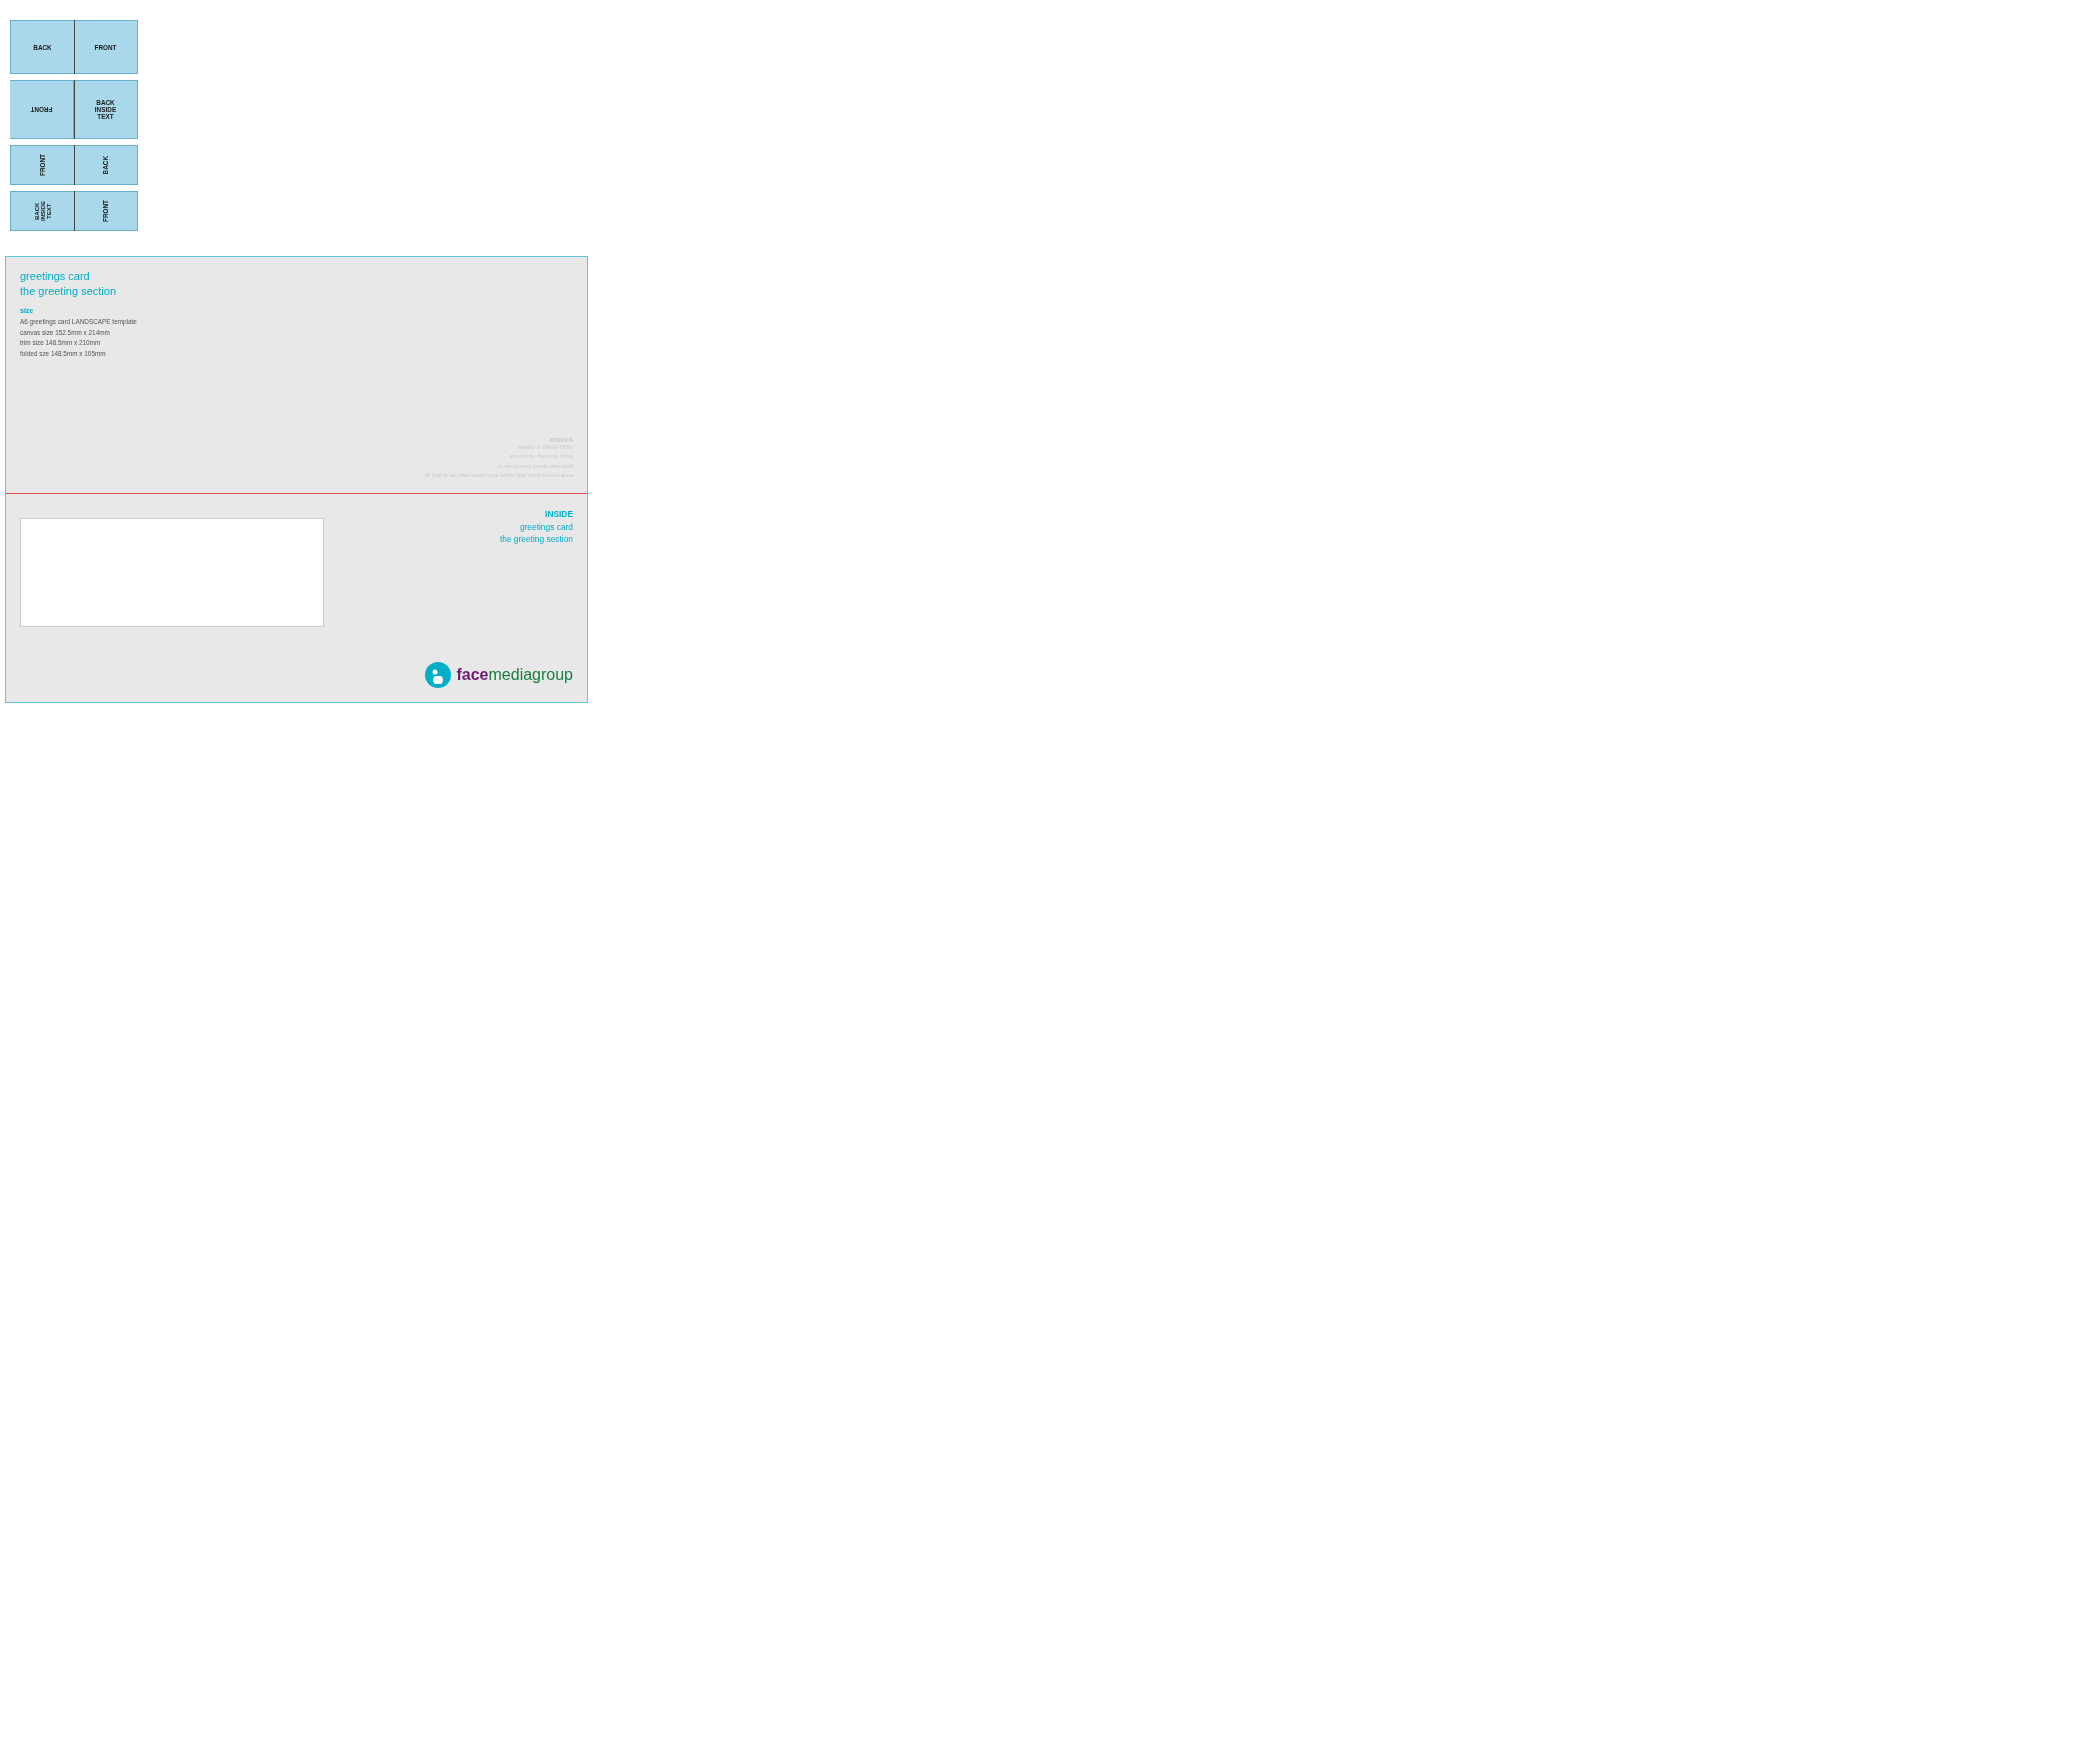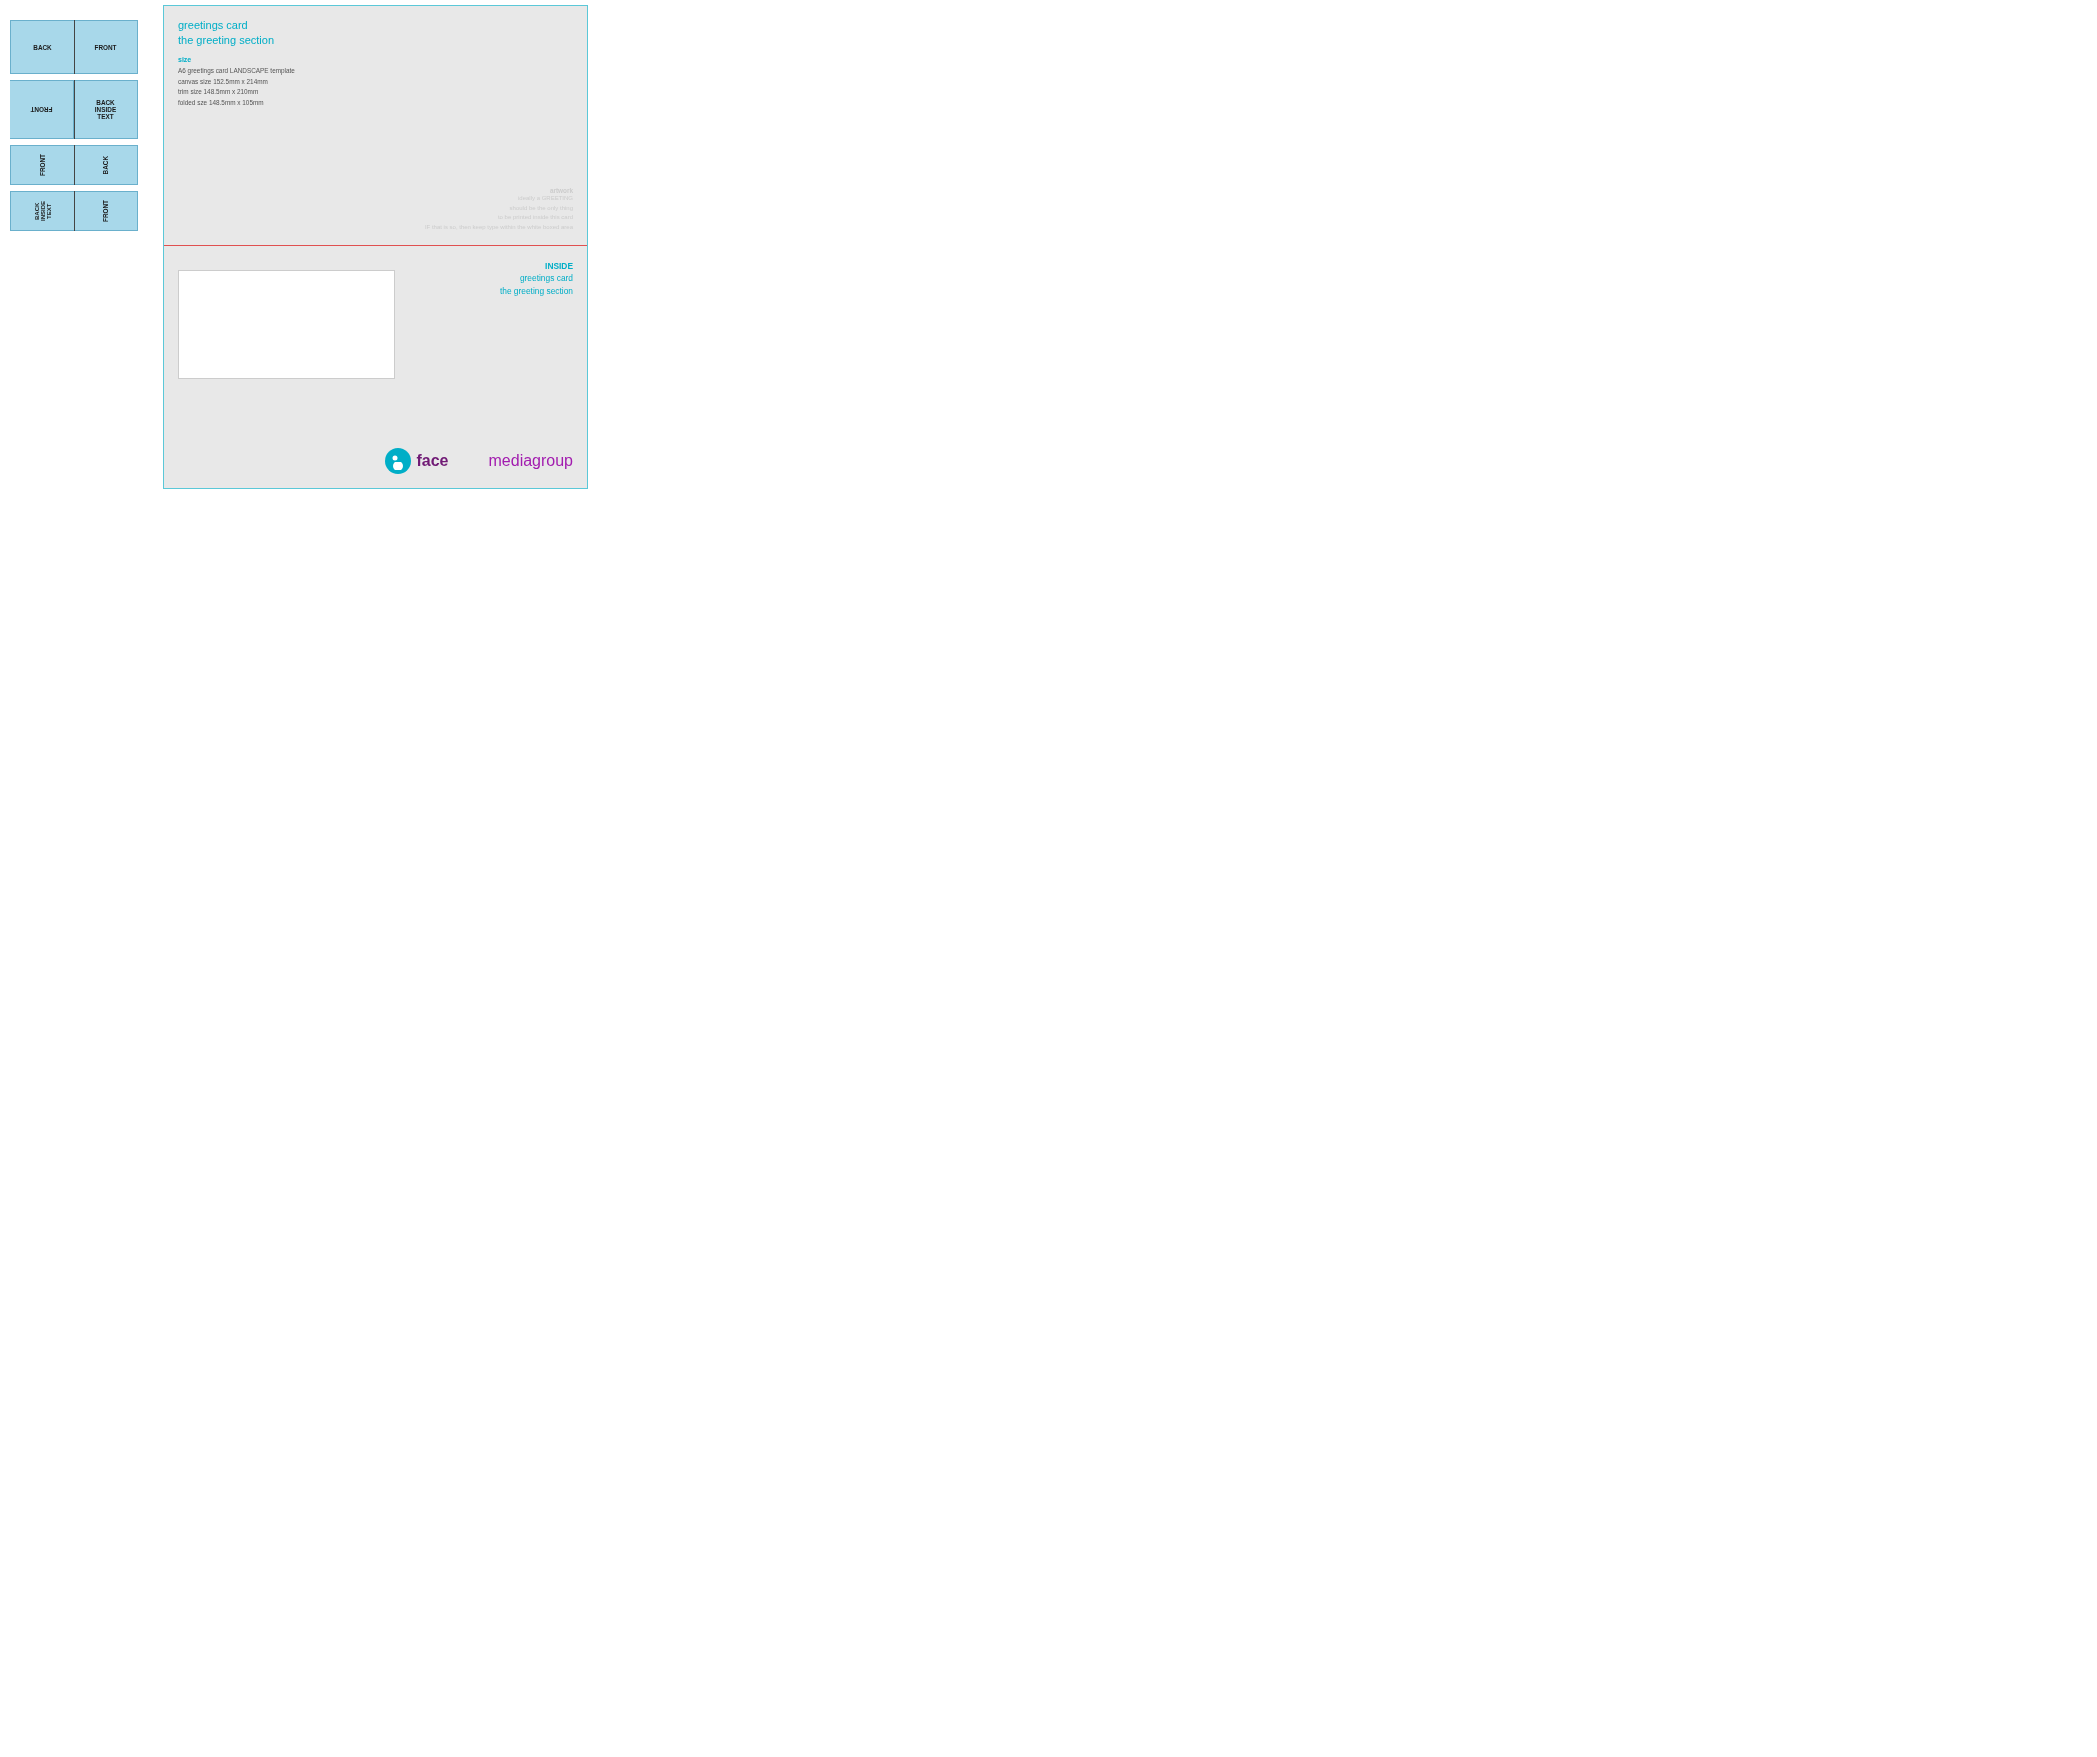--- a/index.html
+++ b/index.html
@@ -7,20 +7,21 @@
       background: #fff;
       font-family: Arial, Helvetica, sans-serif;
       width: 593px;
       min-height: 494px;
     }
 
     .page-wrapper {
       display: flex;
       width: 100%;
       min-height: 494px;
+      flex-direction: column;
     }
 
     
     .left-panel {
       width: 158px;
       min-width: 158px;
       padding: 20px 10px;
       display: flex;
       flex-direction: column;
       gap: 6px;
@@ -196,22 +197,21 @@
       font-size: 16px;
       font-weight: normal;
     }
 
     .brand-face {
       font-weight: bold;
       color: #701a75;
     }
 
     .brand-media {
-      color: #a21caf;
-      margin-left: 40px;
+      color: #15803d;
     }
 
     
     .vert-rotate-cw {
       writing-mode: vertical-rl;
       transform: rotate(180deg);
     }
 
   </style>
 </head>

